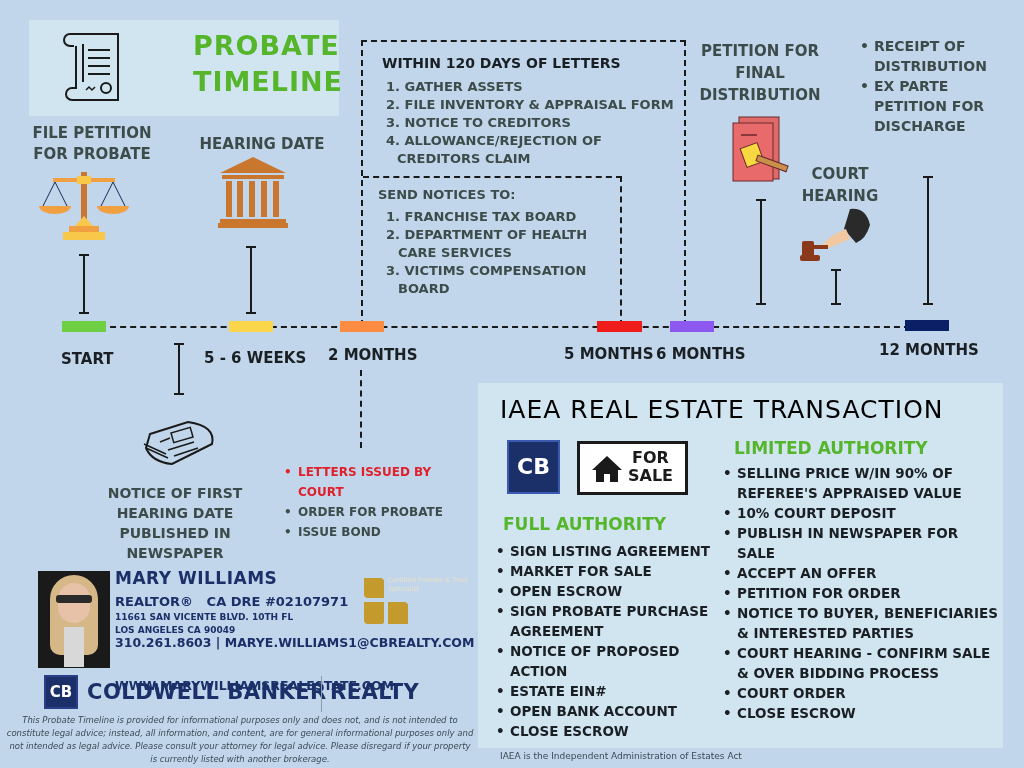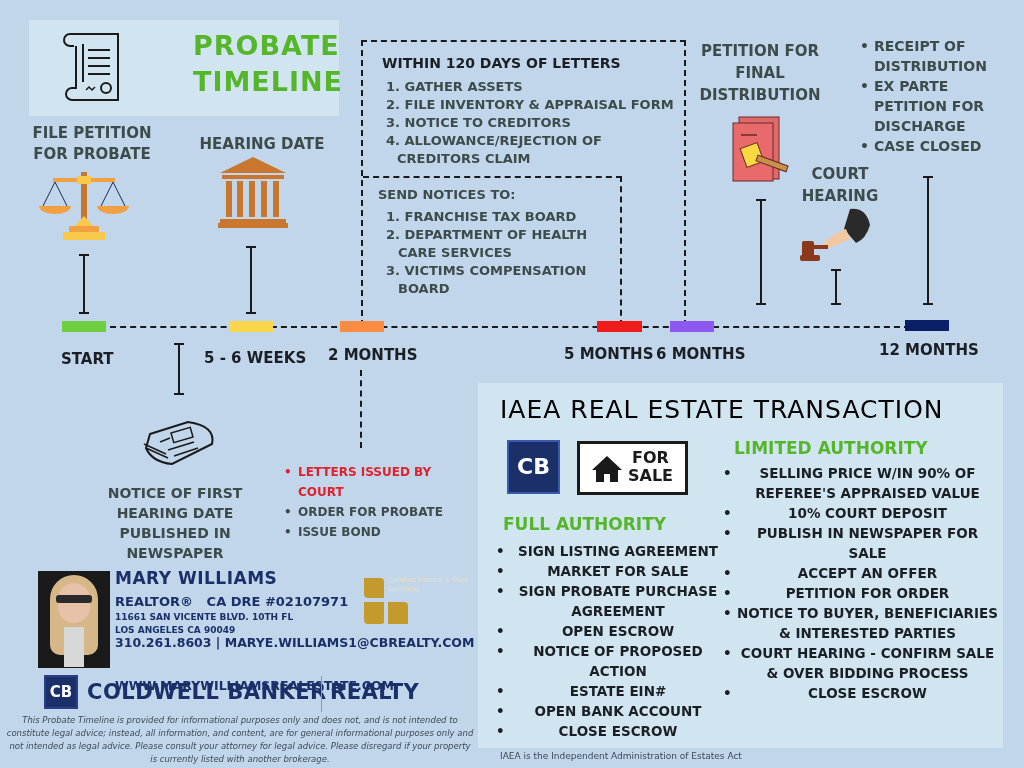--- a/index.html
+++ b/index.html
@@ -35,21 +35,21 @@
   ul.bul li { position: relative; padding-left: 14px; }
   ul.bul li::before { content: "•"; position: absolute; left: 0; }
 
   
   .agent { color: #1b2f68; font-weight: bold; }
 
   
   #iaea { left: 478px; top: 383px; width: 525px; height: 365px; background: #d1e5f1; }
   #iaea-title { left: 500px; top: 395px; color: #000000; font-weight: normal; font-size: 25px; letter-spacing: 1px; }
   .green-h { color: #55b52b; font-weight: bold; font-size: 17px; }
-  .iaea-list { color: #1a1f24; font-weight: bold; font-size: 13.5px; line-height: 20px; text-align: center; }
+  .iaea-list { color: #1a1f24; font-weight: bold; font-size: 13.5px; line-height: 20px; }
   .disclaimer { font-family: "DejaVu Sans", sans-serif; font-style: italic; font-size: 8.5px; color: #3a4a55; text-align: center; line-height: 13px; }
 </style>
 </head>
 <body>
 
 <div class="abs" id="title-box"></div>
 <svg class="abs" style="left:58px;top:30px" width="70" height="76" viewBox="0 0 70 76">
   <path d="M12 4 H60 V70 H14" fill="none" stroke="#1a1a1a" stroke-width="2"></path>
   <path d="M12 4 a6 6 0 0 0 0 12 H16" fill="none" stroke="#1a1a1a" stroke-width="2"></path>
   <path d="M14 70 a6 6 0 0 1 0 -12 H18 V16" fill="none" stroke="#1a1a1a" stroke-width="2"></path>
@@ -124,21 +124,20 @@
   <rect x="8" y="2" width="40" height="62" fill="#e06a6a" stroke="#6a2a2a" stroke-width="1"></rect>
   <rect x="2" y="8" width="40" height="58" fill="#e86a6a" stroke="#6a2a2a" stroke-width="1"></rect>
   <line x1="10" y1="20" x2="26" y2="20" stroke="#6a2a2a" stroke-width="1.5"></line>
   <rect x="12" y="30" width="18" height="20" fill="#f8d840" stroke="#6a2a2a" transform="rotate(-20 21 40)"></rect>
   <rect x="26" y="40" width="32" height="6" fill="#c9904a" stroke="#6a2a2a" transform="rotate(20 26 43)"></rect>
 </svg>
 
 <ul class="abs bul" style="left:860px;top:36px;width:160px;color:#3d4c4a;font-weight:bold;font-size:14px;line-height:20px">
   <li>RECEIPT OF DISTRIBUTION</li>
   <li>EX PARTE PETITION FOR DISCHARGE</li>
-  <li>CASE CLOSED</li>
 </ul>
 
 <div class="abs stage-label" style="left:800px;top:163px;width:80px;line-height:22px">COURT HEARING</div>
 <svg class="abs" style="left:800px;top:205px" width="72" height="58" viewBox="0 0 72 58">
   <path d="M50 4 Q66 2 70 20 Q66 34 56 38 L44 24z" fill="#2a2a2a"></path>
   <path d="M22 40 Q30 30 46 24 L50 34 Q36 40 26 44z" fill="#f2c8a0"></path>
   <rect x="2" y="36" width="12" height="16" fill="#8a3a1a" rx="2"></rect>
   <rect x="12" y="40" width="16" height="4" fill="#8a3a1a"></rect>
   <rect x="0" y="50" width="20" height="6" fill="#8a3a1a" rx="2"></rect>
 </svg>
@@ -219,33 +218,34 @@
   <div style="position:absolute;left:48px;top:5px;font-weight:bold;font-size:16px;line-height:18px;color:#1a1a1a;text-align:center">
     <div>FOR</div>
     <div>SALE</div>
   </div>
 </div>
 
 <div class="abs green-h" style="left:503px;top:514px">FULL AUTHORITY</div>
 <ul class="abs bul iaea-list" style="left:496px;top:541px;width:230px">
   <li>SIGN LISTING AGREEMENT</li>
   <li>MARKET FOR SALE</li>
+  <li>OPEN ESCROW</li>
   <li>SIGN PROBATE PURCHASE AGREEMENT</li>
-  <li>OPEN ESCROW</li>
   <li>NOTICE OF PROPOSED ACTION</li>
   <li>ESTATE EIN#</li>
   <li>OPEN BANK ACCOUNT</li>
   <li>CLOSE ESCROW</li>
 </ul>
 
 <div class="abs green-h" style="left:734px;top:438px">LIMITED AUTHORITY</div>
 <ul class="abs bul iaea-list" style="left:723px;top:463px;width:275px">
   <li>SELLING PRICE W/IN 90% OF REFEREE'S APPRAISED VALUE</li>
   <li>10% COURT DEPOSIT</li>
   <li>PUBLISH IN NEWSPAPER FOR SALE</li>
   <li>ACCEPT AN OFFER</li>
   <li>PETITION FOR ORDER</li>
   <li>NOTICE TO BUYER, BENEFICIARIES &amp; INTERESTED PARTIES</li>
   <li>COURT HEARING - CONFIRM SALE &amp; OVER BIDDING PROCESS</li>
+  <li>COURT ORDER</li>
   <li>CLOSE ESCROW</li>
 </ul>
 
 <div class="abs" style="left:500px;top:751px;font-size:9px;color:#3a4a55">IAEA is the Independent Administration of Estates Act</div>
 
 </body></html>

